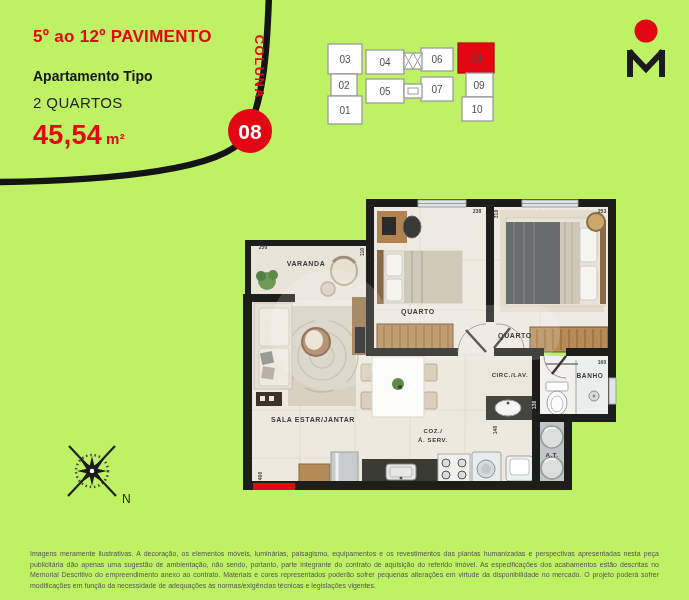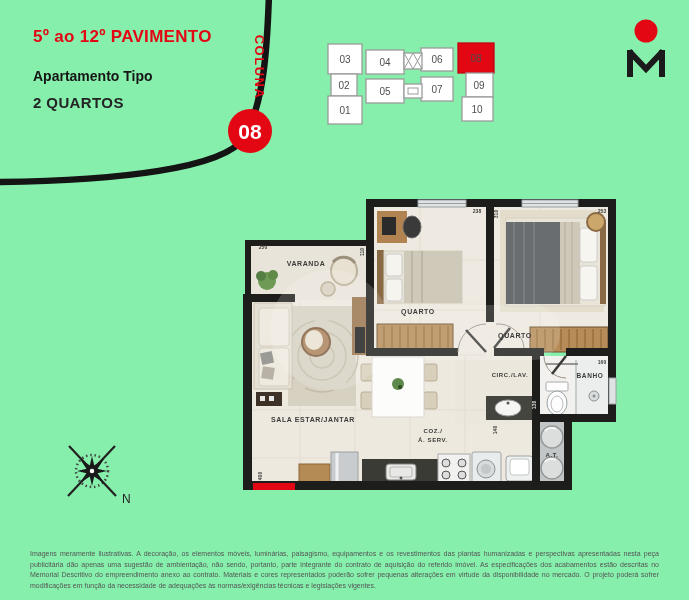--- a/index.html
+++ b/index.html
@@ -1,41 +1,42 @@
 <!DOCTYPE html>
 <html><head>
 <meta charset="utf-8">
 <style>
   html,body{margin:0;padding:0;background:#fff;}
-  .page{position:relative;width:689px;height:600px;background:#86efac;overflow:hidden;
+  .page{position:relative;width:689px;height:600px;background:#bef264;overflow:hidden;
         font-family:"Liberation Sans",sans-serif;}
   svg{position:absolute;left:0;top:0;}
   .header{position:absolute;left:33px;top:27px;z-index:5;}
   .floors{font-size:17px;font-weight:bold;color:#e30613;letter-spacing:.3px;}
   .tipo{font-size:14px;font-weight:bold;color:#161616;margin-top:21px;}
-  .quartos{font-size:15px;font-weight:700;color:#242424;margin-top:10px;letter-spacing:.4px;}
+  .quartos{font-size:15px;font-weight:400;color:#242424;margin-top:10px;letter-spacing:.4px;}
   .area{font-size:27px;font-weight:bold;color:#e30613;margin-top:9px;letter-spacing:.3px;}
   .area .unit{font-size:15px;margin-left:4px;}
   .disclaimer{position:absolute;left:30px;top:549px;width:629px;z-index:5;
               font-size:7px;line-height:1.5;color:#555;text-align:justify;}
   text{font-family:"Liberation Sans",sans-serif;}
   .room-label{font-size:7px;fill:#3b3b3b;letter-spacing:.6px;font-weight:bold;}
   .dim{font-size:5px;fill:#3c3c3c;font-weight:bold;}
   .dim-light{font-size:5px;fill:#e0e0e0;font-weight:bold;}
   .kp-num{font-size:10px;fill:#4f4f4f;}
 </style>
 </head>
 <body>
 
 <div class="page">
 
   <div class="header">
     <div class="floors">5º ao 12º PAVIMENTO</div>
     <div class="tipo">Apartamento Tipo</div>
     <div class="quartos">2 QUARTOS</div>
+    <div class="area"><span>45,54</span><span class="unit">m²</span></div>
   </div>
 
   <svg width="689" height="600" viewBox="0 0 689 600">
 
     <g>
       <path d="M 269,-6 C 267,55 263,105 244,138 C 224,168 120,181 -6,182" fill="none" stroke="#141414" stroke-width="6.5"></path>
       <text x="255" y="67" text-anchor="middle" transform="rotate(90 255 67)" font-size="13" font-weight="bold" fill="#e30613" letter-spacing="1.5">COLUNA</text>
       <circle cx="250" cy="131" r="22" fill="#e30613"></circle>
       <text x="250" y="139" text-anchor="middle" font-size="21" font-weight="bold" fill="#ffffff">08</text>
     </g>

